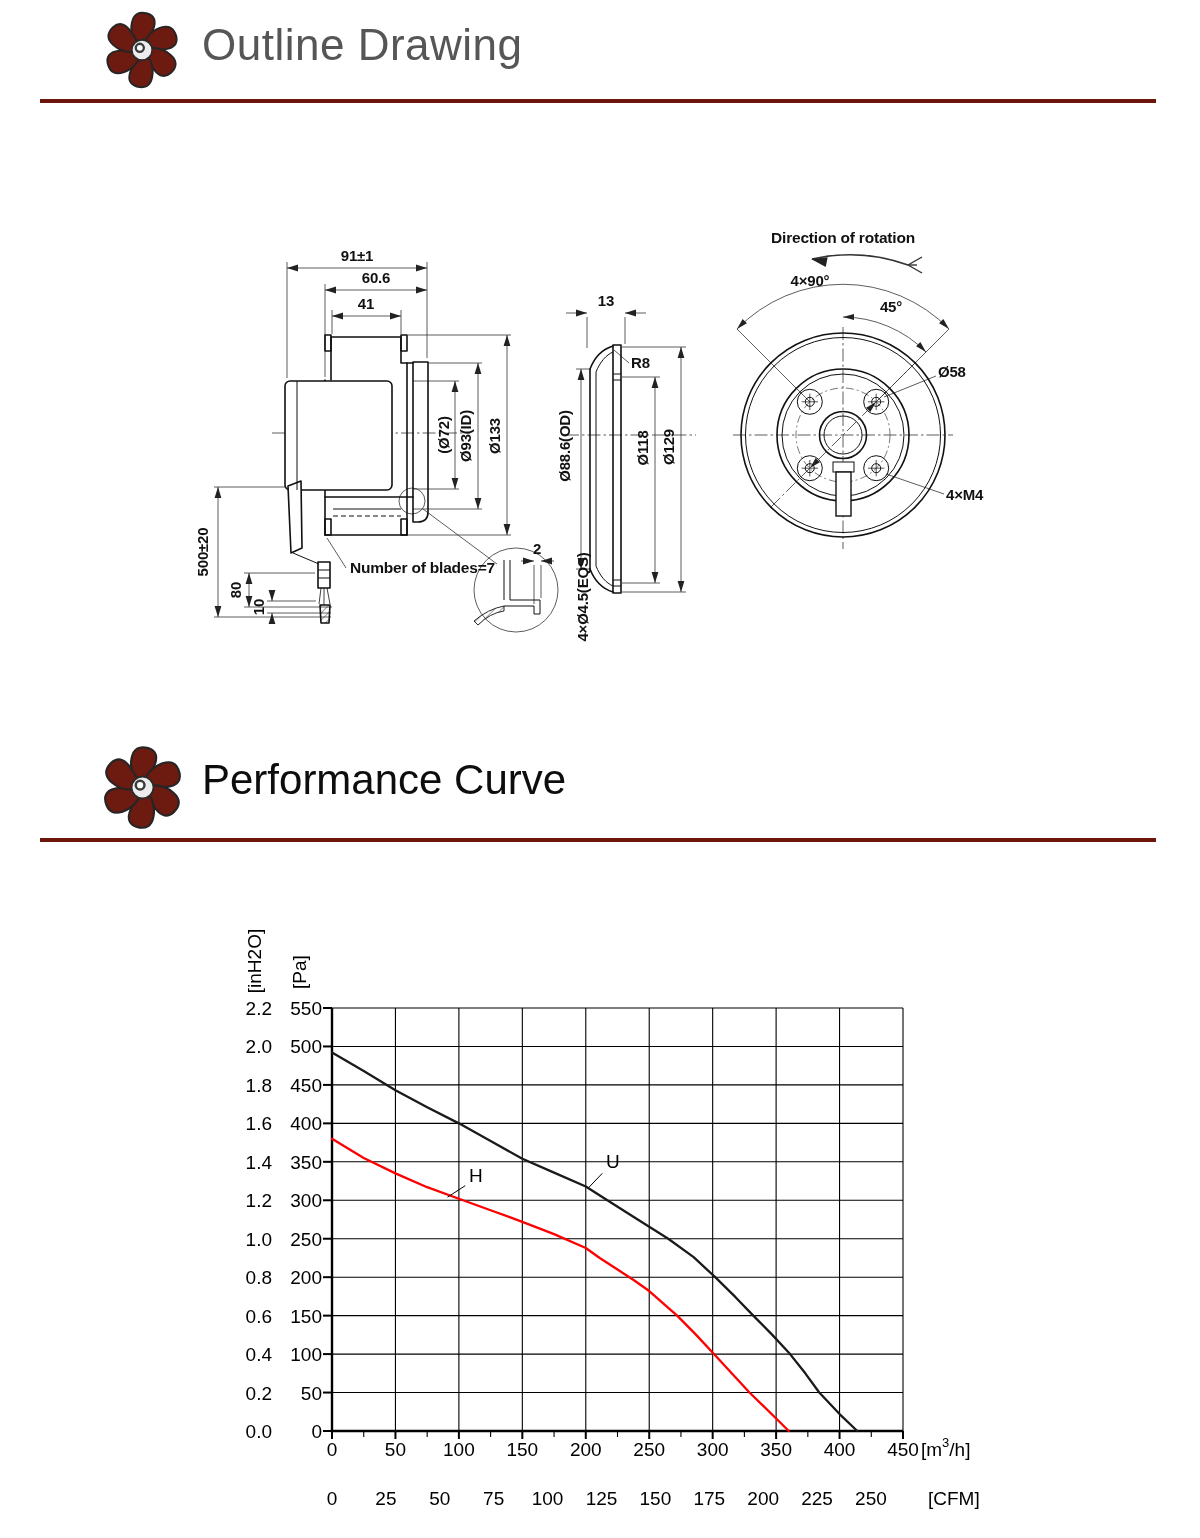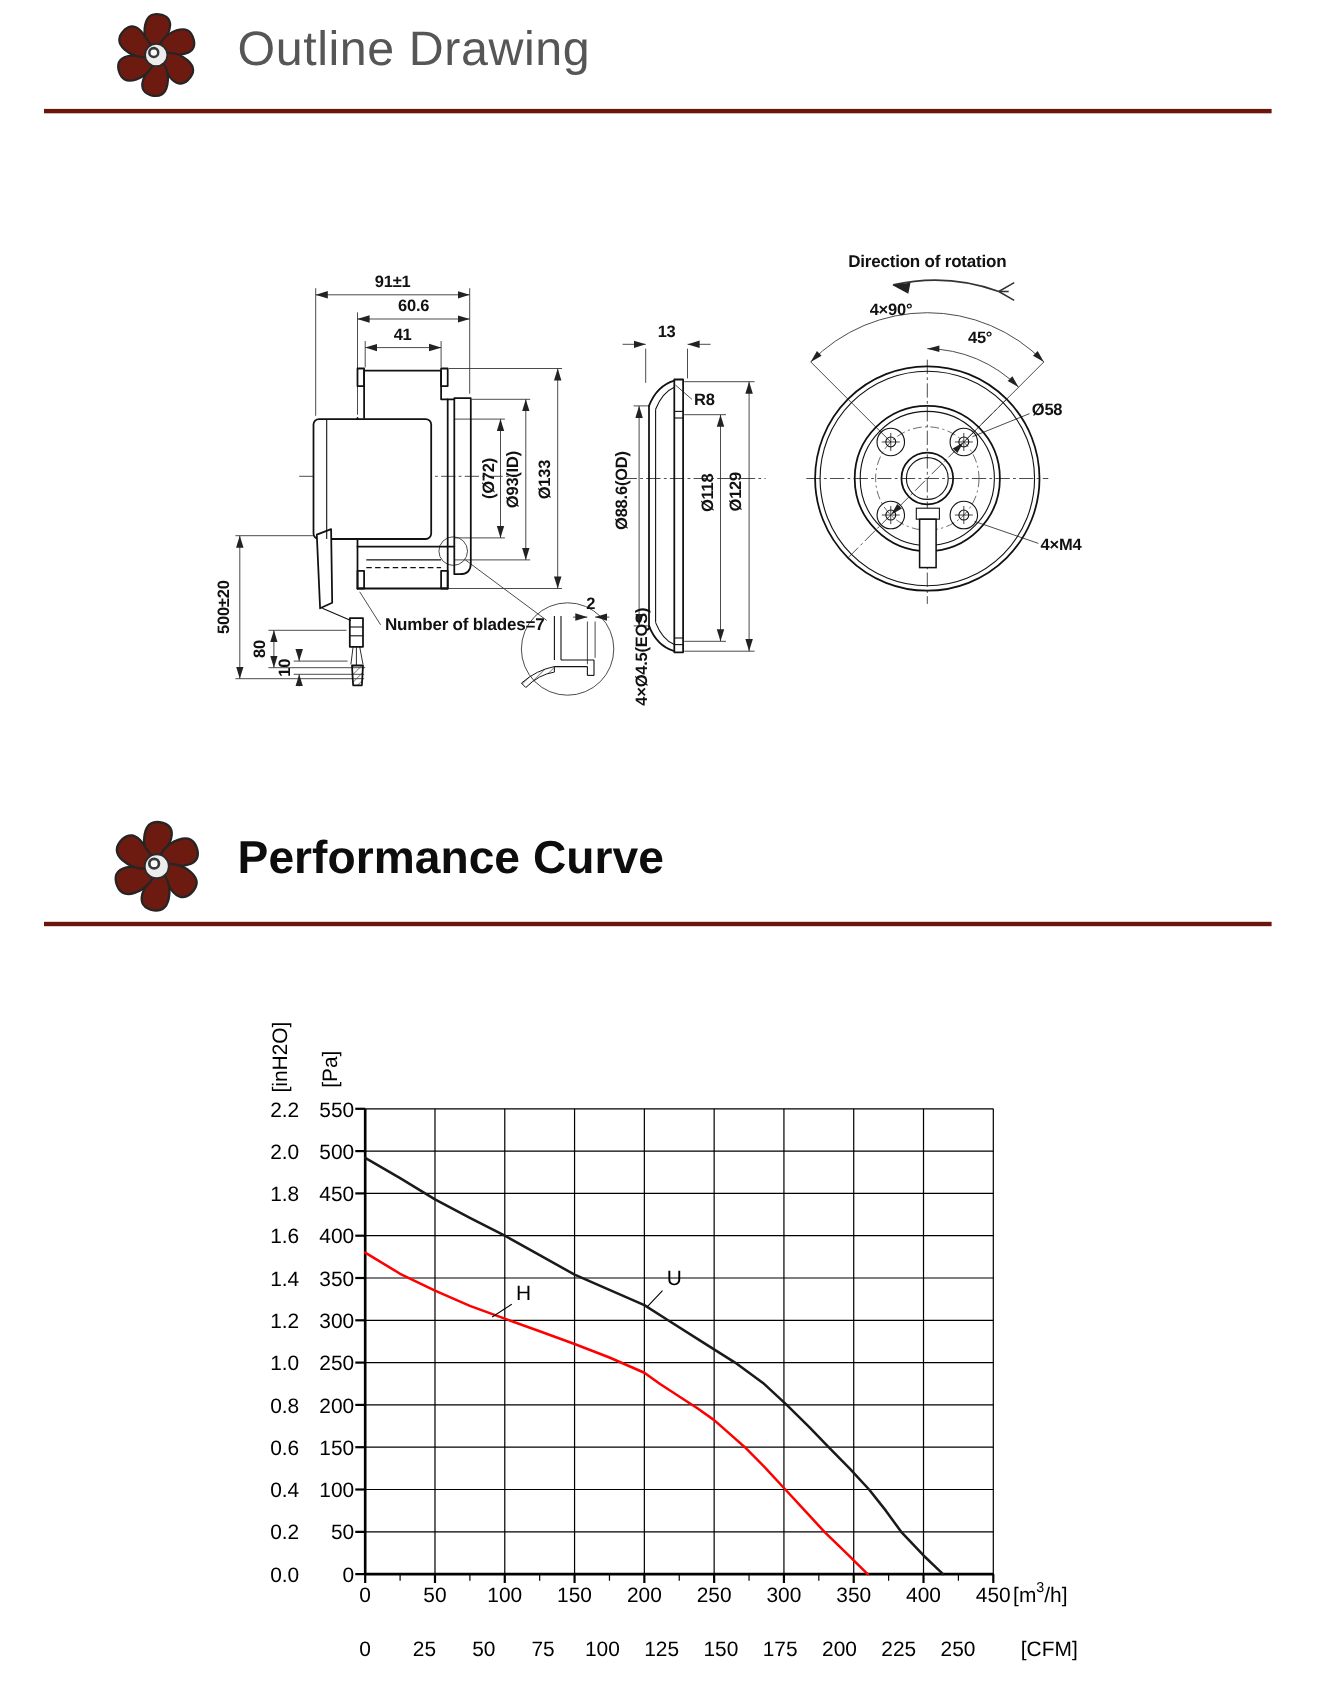--- a/index.html
+++ b/index.html
@@ -1,23 +1,23 @@
 <!DOCTYPE html>
 <html><head>
 <meta charset="utf-8">
 <style>
   html,body{margin:0;padding:0;}
   body{
     width:1200px;height:1538px;position:relative;background:#ffffff;
     font-family:"Liberation Sans", sans-serif;overflow:hidden;
   }
   .rule{position:absolute;left:40px;width:1116px;height:4px;background:#6b150b;}
-  .section-title{position:absolute;left:216px;white-space:nowrap;}
+  .section-title{position:absolute;left:202px;white-space:nowrap;}
   .title-outline{top:20px;font-size:44px;font-weight:400;color:#565656;letter-spacing:.5px;}
-  .title-perf{top:756px;font-size:42px;font-weight:700;color:#0d0d0d;letter-spacing:0px;text-align:center;}
+  .title-perf{top:756px;font-size:42px;font-weight:400;color:#0d0d0d;letter-spacing:0px;text-align:center;}
   .logo{position:absolute;}
   svg.drawing{position:absolute;left:0;top:150px;width:1200px;height:566px;}
   .chart-wrap{position:absolute;left:0;top:900px;width:1200px;height:638px;}
   .chart-wrap svg{width:1200px;height:638px;}
   
   .part{stroke:#111;stroke-width:1.6;fill:none;stroke-linejoin:round;stroke-linecap:round;}
   .med{stroke:#111;stroke-width:1;fill:none;}
   .thin{stroke:#333;stroke-width:.8;fill:none;}
   .arrfill{fill:#222;stroke:none;}
   .dimtext text{font-size:15px;font-weight:600;fill:#111;letter-spacing:-.2px;

